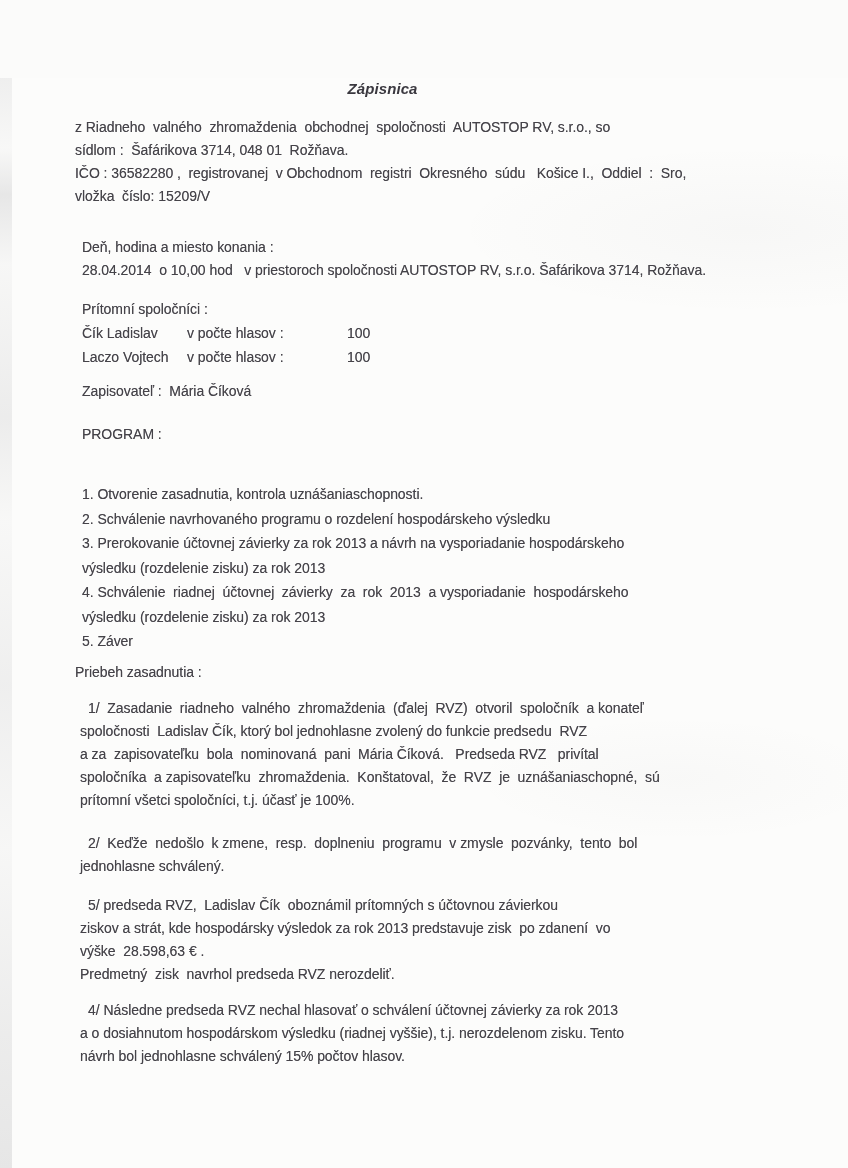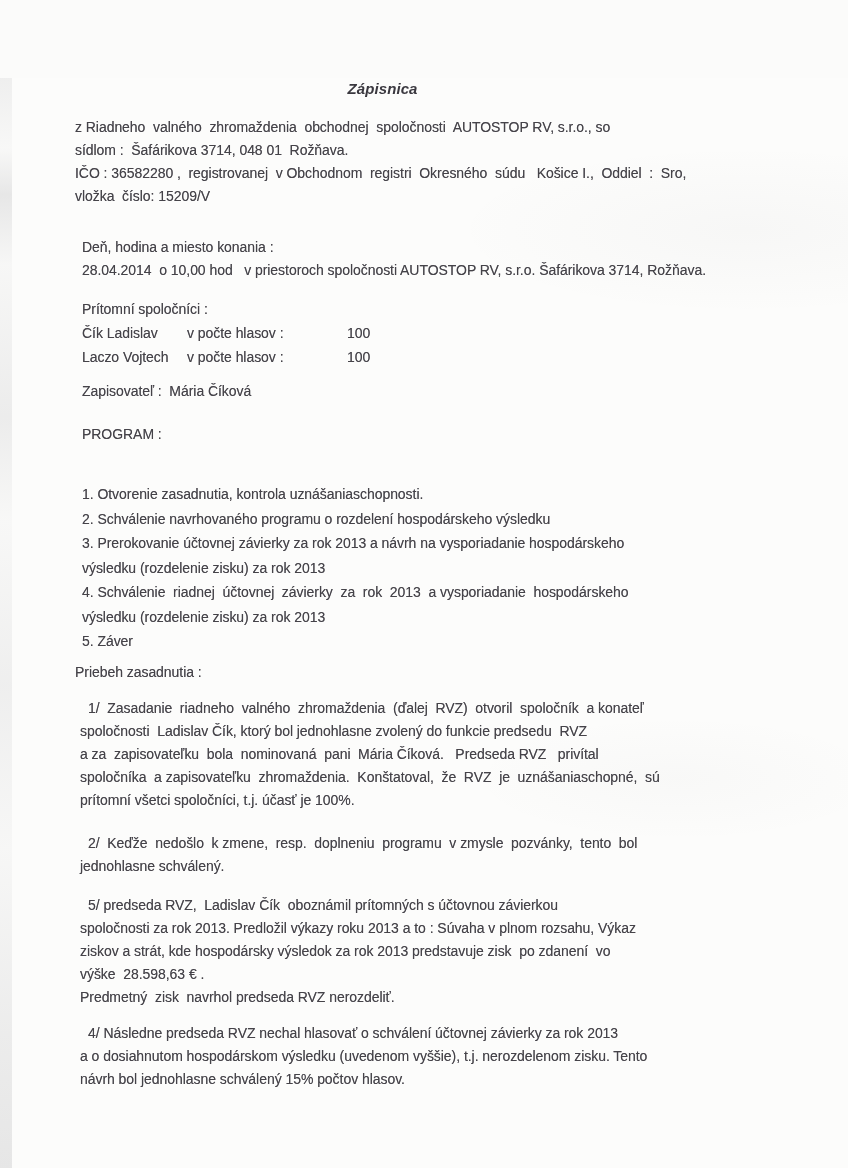--- a/index.html
+++ b/index.html
@@ -136,24 +136,23 @@
     <div class="t-line">prítomní všetci spoločníci, t.j. účasť je 100%.</div>
   </section>
 
   <section class="para p2">
     <div class="t-line first">2/  Keďže  nedošlo  k zmene,  resp.  doplneniu  programu  v zmysle  pozvánky,  tento  bol</div>
     <div class="t-line">jednohlasne schválený.</div>
   </section>
 
   <section class="para p3">
     <div class="t-line first">5/ predseda RVZ,  Ladislav Čík  oboznámil prítomných s účtovnou závierkou</div>
-    <div class="t-line">spoločnosti za rok 2013. Predložil výkazy roku 2013 a to : Súvaha v plnom rozsahu, Výkaz</div>
     <div class="t-line">ziskov a strát, kde hospodársky výsledok za rok 2013 predstavuje zisk  po zdanení  vo</div>
     <div class="t-line">výške  28.598,63 € .</div>
     <div class="t-line">Predmetný  zisk  navrhol predseda RVZ nerozdeliť.</div>
   </section>
 
   <section class="para p4">
     <div class="t-line first">4/ Následne predseda RVZ nechal hlasovať o schválení účtovnej závierky za rok 2013</div>
-    <div class="t-line">a o dosiahnutom hospodárskom výsledku (uvedenom vyššie), t.j. nerozdelenom zisku. Tento</div>
+    <div class="t-line">a o dosiahnutom hospodárskom výsledku (riadnej vyššie), t.j. nerozdelenom zisku. Tento</div>
     <div class="t-line">návrh bol jednohlasne schválený 15% počtov hlasov.</div>
   </section>
 </div>
 
 </body></html>

